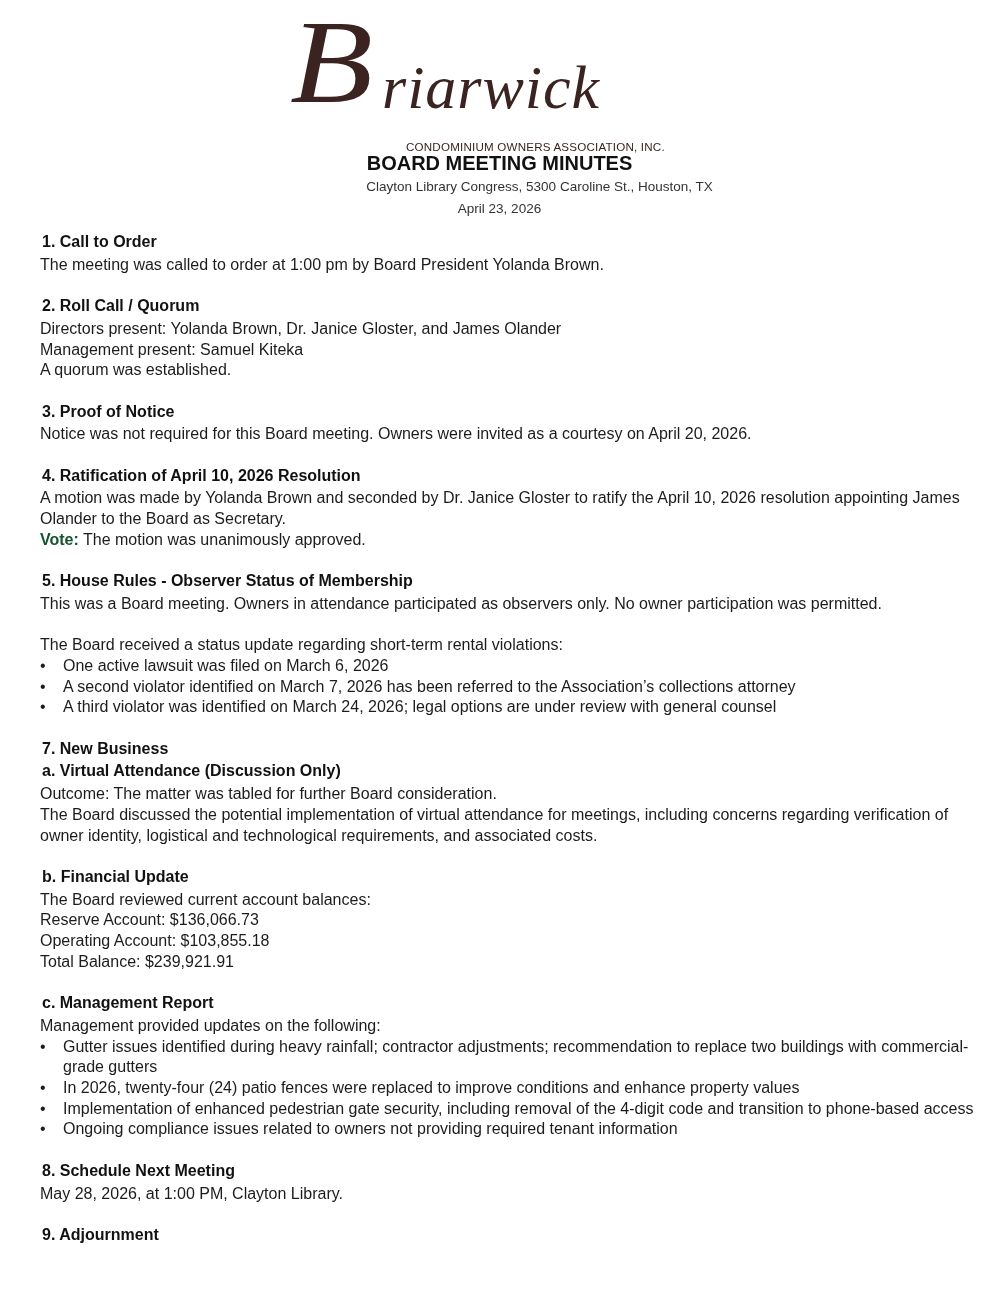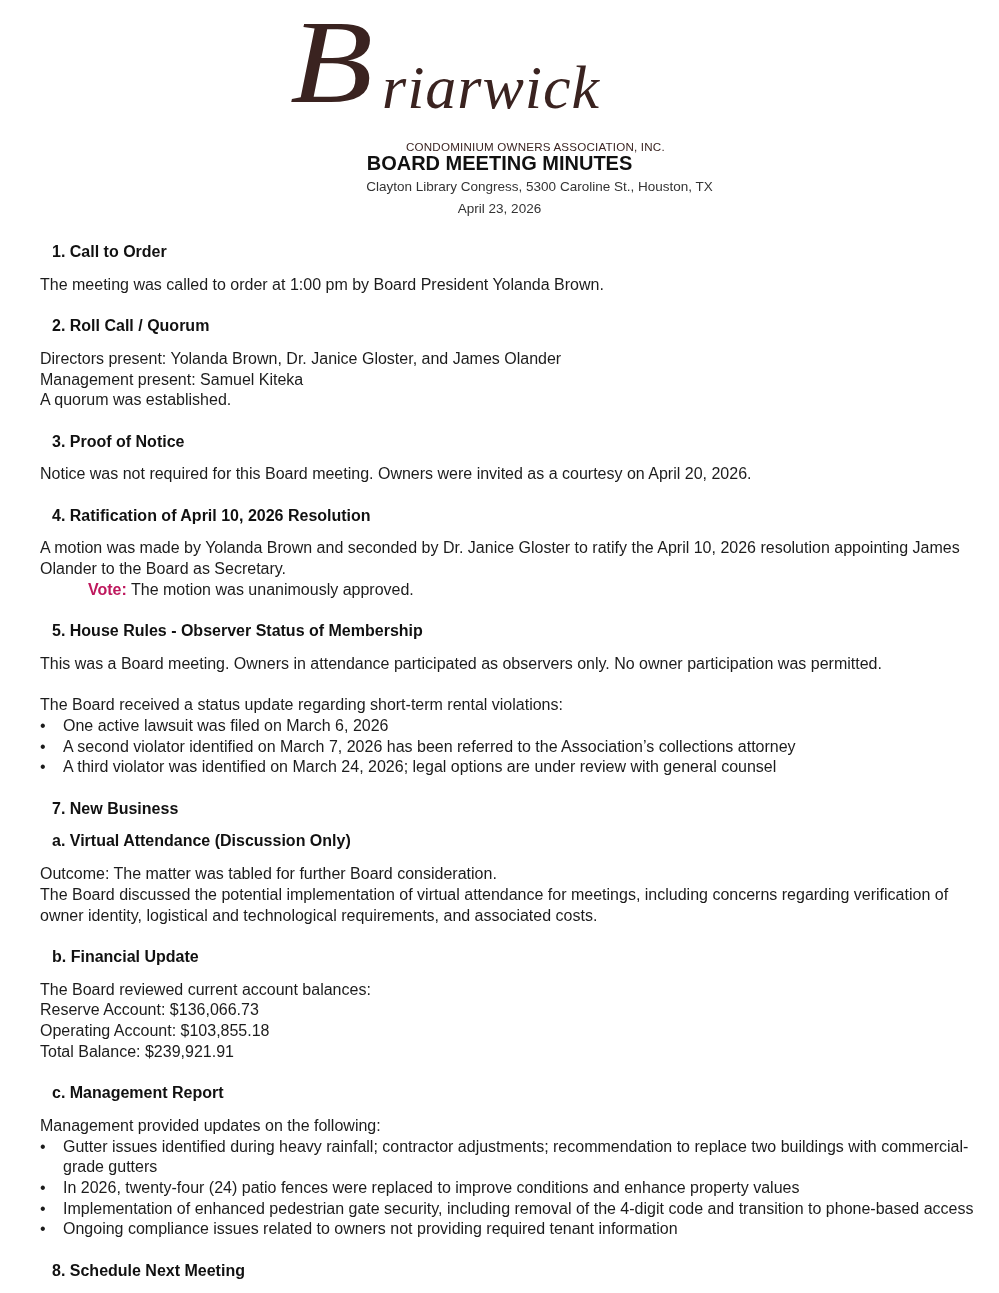--- a/index.html
+++ b/index.html
@@ -6,27 +6,27 @@
   body { width: 999px; height: 1293px; overflow: hidden; position: relative; font-family: "Liberation Sans", sans-serif; color: #1a1a1a; }
   .logo { position: absolute; left: 290px; top: 34px; width: 400px; height: 100px; }
   .logo-B { position: absolute; left: 0; top: -30px; font-size: 118px; line-height: 1; font-family: "Liberation Serif", serif; font-style: italic; color: #3a2320; transform: scaleX(1.15); transform-origin: left; }
   .logo-rest { position: absolute; left: 92px; top: 22px; font-size: 62px; line-height: 1; font-family: "Liberation Serif", serif; font-style: italic; color: #3a2320; letter-spacing: 1px; }
   .logo-sub { position: absolute; left: 116px; top: 80px; font-size: 11.6px; color: #3a2320; letter-spacing: 0.2px; white-space: nowrap; margin-top: 26px; }
   .header { position: absolute; left: 0; width: 999px; text-align: center; }
   .title { top: 152px; font-size: 20px; font-weight: bold; color: #111; }
   .subtitle { top: 179px; font-size: 13.5px; color: #333; padding-left: 40px; }
   .date { top: 201px; font-size: 13.5px; color: #333; text-align: center; }
   .content { position: absolute; left: 40px; top: 230px; width: 945px; font-size: 16px; line-height: 20.7px; color: #1c1c1c; }
-  .content h3 { margin: 12px; font-size: 16px; font-weight: bold; line-height: 20.7px; color: #111; }
+  .content h3 { margin: 2px; font-size: 16px; font-weight: bold; line-height: 20.7px; color: #111; }
   .content p { margin: 0; }
   .section { margin-bottom: 20.7px; }
   ul.bullets { list-style: none; margin: 0; padding: 0; }
   ul.bullets li { position: relative; padding-left: 23px; }
   ul.bullets li .dot { position: absolute; left: 0; top: 0; }
-  b.inline { font-weight: bold; color: #be185d; margin-left: 48px; }
+  b.inline { font-weight: bold; color: #14532d; }
 </style>
 </head>
 <body>
 
 <div class="logo">
   <span class="logo-B">B</span>
   <span class="logo-rest">riarwick</span>
   <span class="logo-sub">CONDOMINIUM OWNERS ASSOCIATION, INC.</span>
 </div>
 

